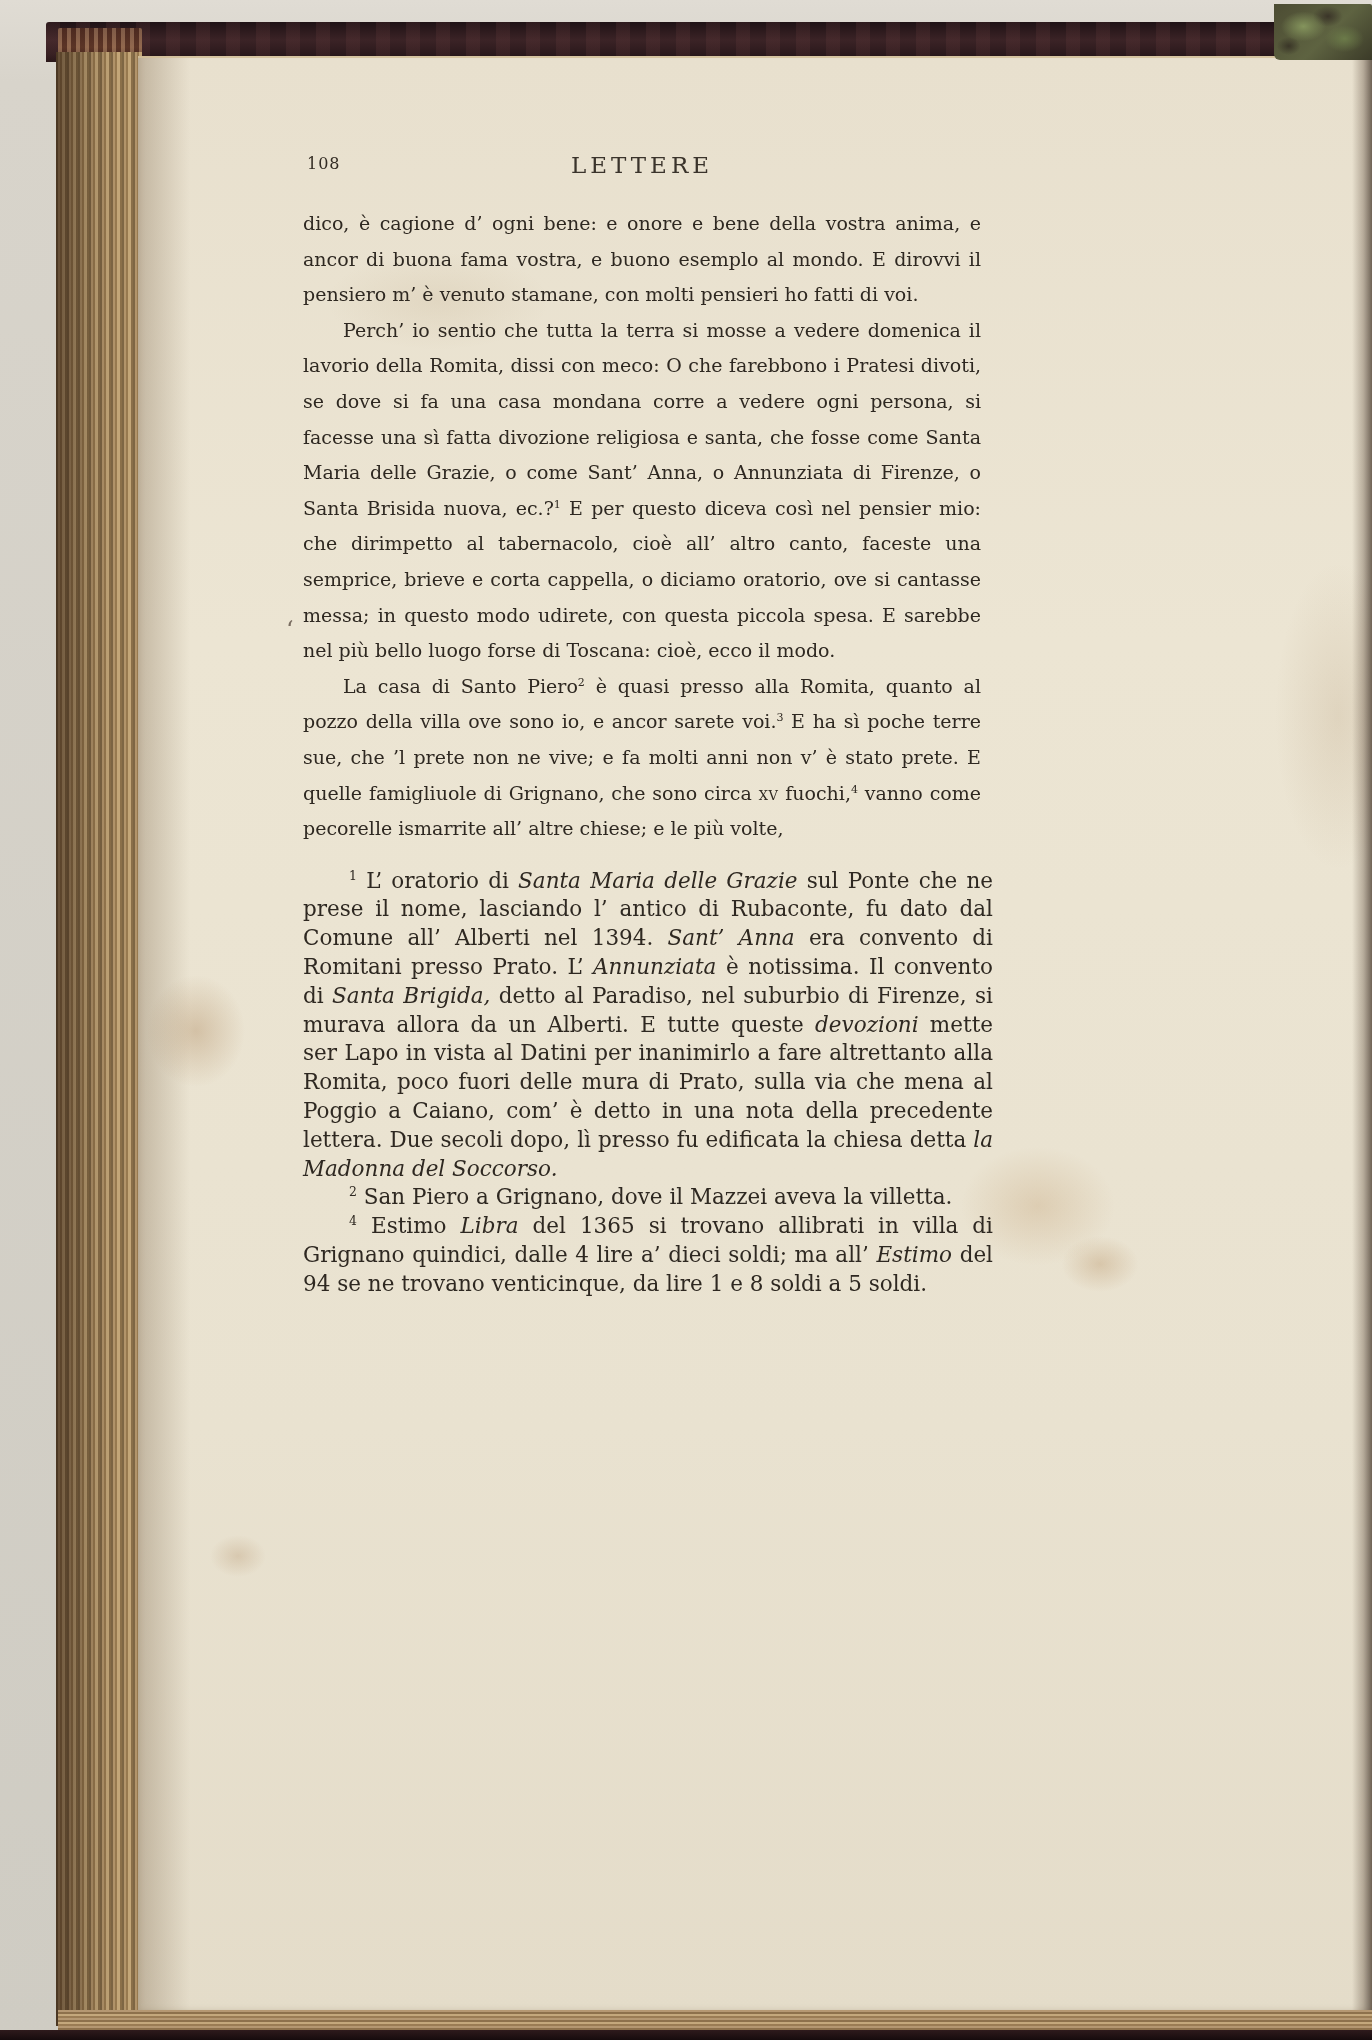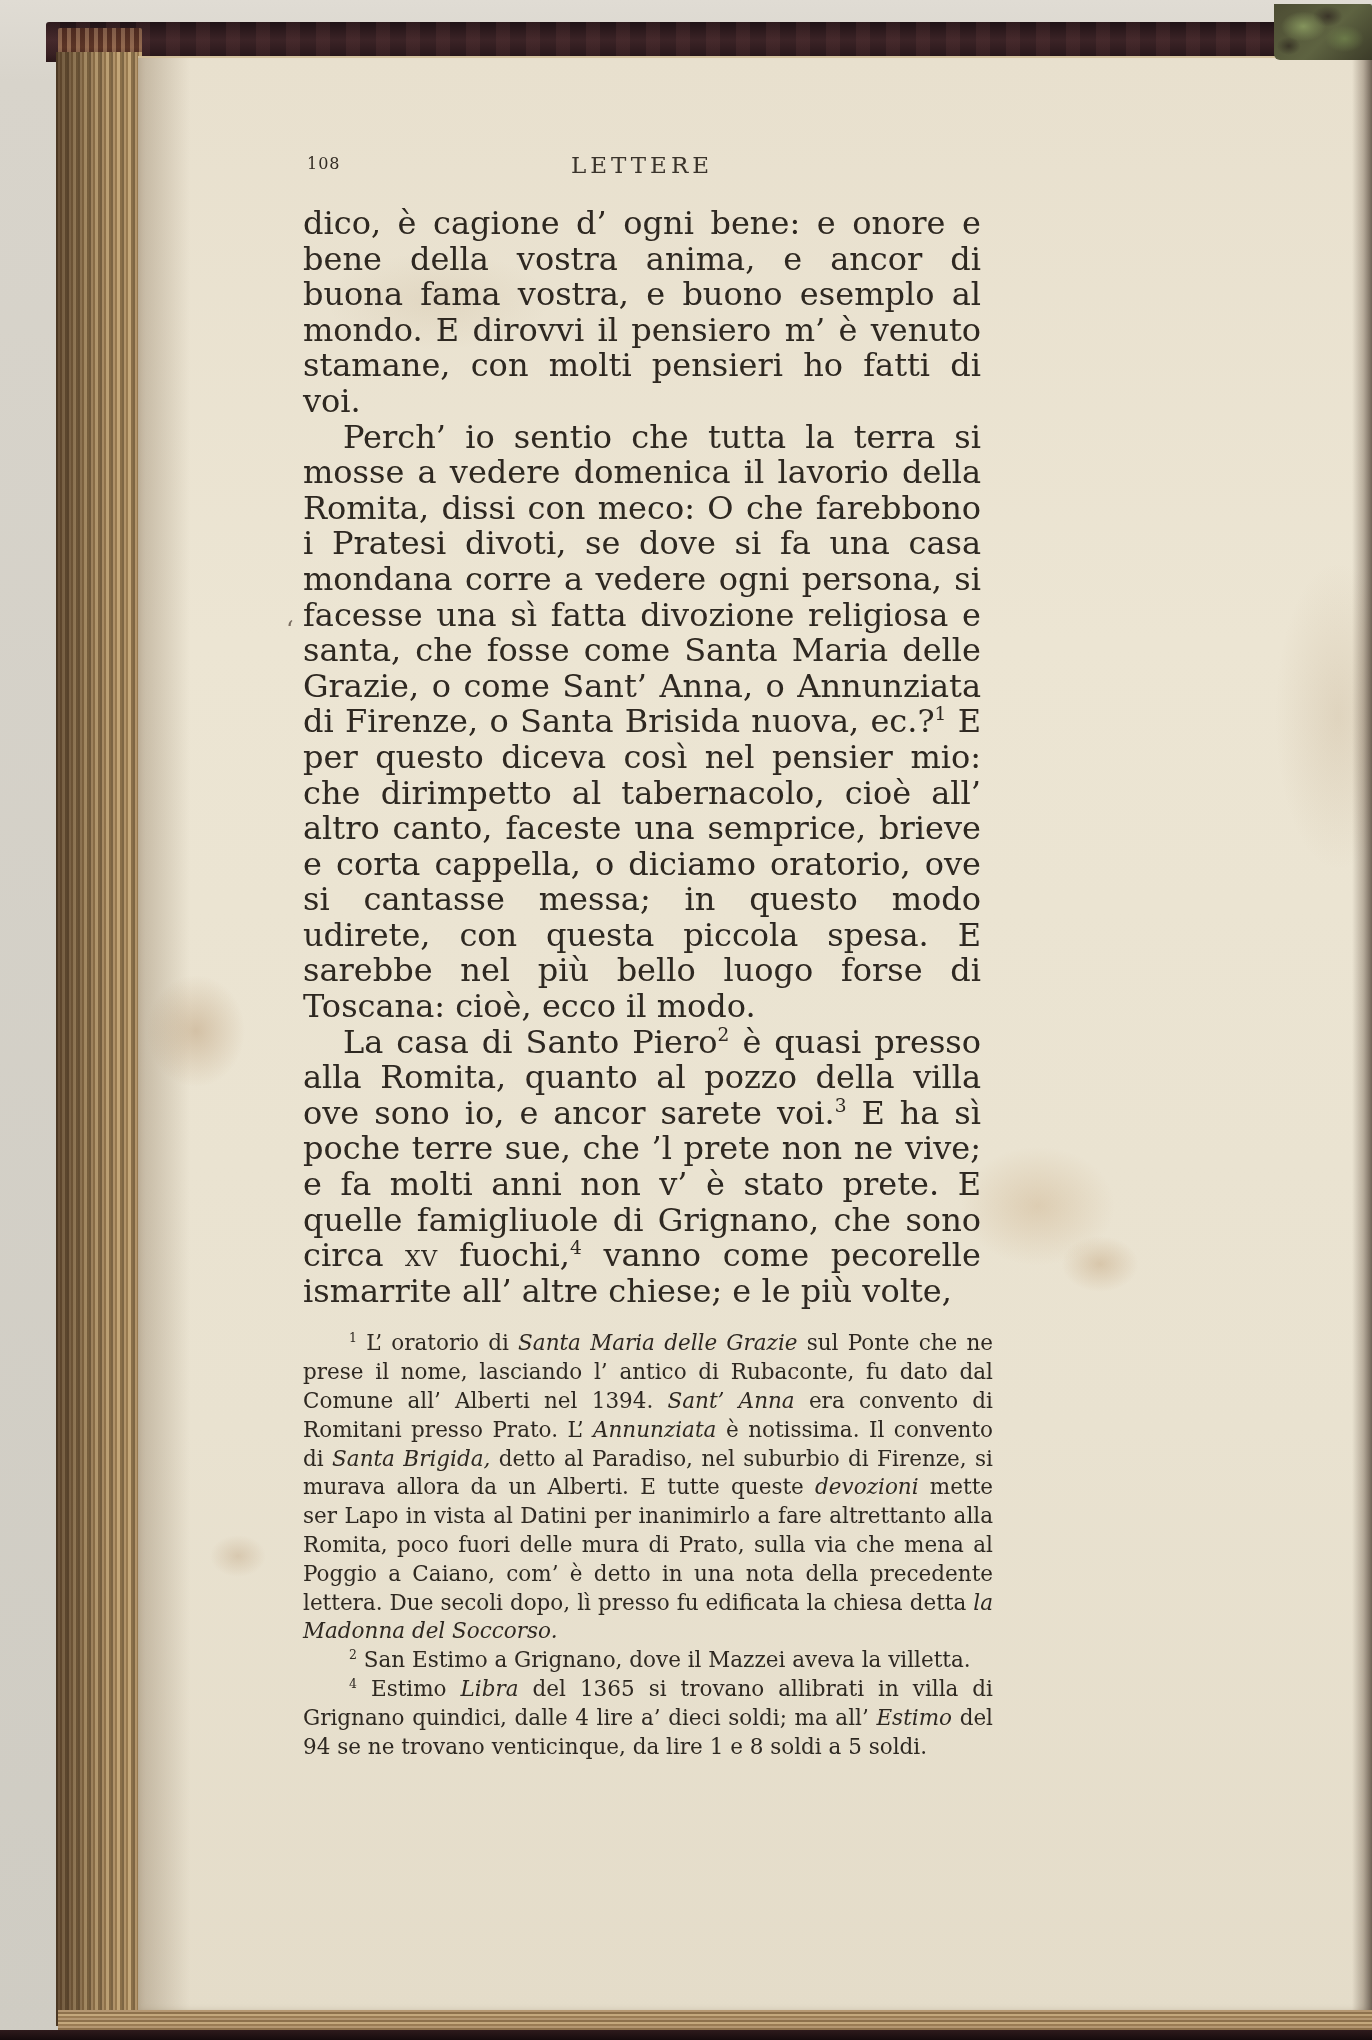--- a/index.html
+++ b/index.html
@@ -72,21 +72,21 @@
   
   .content{position:absolute;left:165px;top:80px;width:690px;color:#2e2username821;}
   .content{color:#2e2821;}
   .page-head{position:relative;height:32px;margin-bottom:22px;width:678px;}
   .page-number{
     position:absolute;left:4px;top:2px;font-size:16px;color:#332c24;letter-spacing:1px;
   }
   .running-title{
     display:block;text-align:center;font-size:23px;letter-spacing:4px;color:#3a332b;margin-top:16px;
   }
-  .body-text{width:678px;font-size:32px;line-height:35.6px;text-align:justify;hyphens:auto;}
+  .body-text{width:678px;font-size:19px;line-height:35.6px;text-align:justify;hyphens:auto;}
   .body-text p{margin:0;}
   .body-text p.ind{text-indent:40px;}
   .footnotes{width:690px;margin-top:20px;font-size:21.5px;line-height:28.8px;text-align:justify;hyphens:auto;}
   .footnotes p{margin:0;text-indent:46px;}
   sup{font-size:0.58em;line-height:0;vertical-align:super;letter-spacing:0;}
   .it{font-style:italic;}
   .sc{font-variant:small-caps;letter-spacing:0.5px;}
   
   .margin-mark{
     position:absolute;left:148px;top:560px;font-size:24px;color:rgba(60,45,35,0.65);
@@ -108,21 +108,21 @@
         <span class="page-number">108</span>
         <span class="running-title">LETTERE</span>
       </div>
       <div class="body-text">
           <p><span>dico, è cagione d’ ogni bene: e onore e bene della vostra anima, e ancor di buona fama vostra, e buono esemplo al mondo. E dirovvi il pensiero m’ è venuto stamane, con molti pensieri ho fatti di voi.</span></p>
           <p class="ind"><span>Perch’ io sentio che tutta la terra si mosse a vedere domenica il lavorio della Romita, dissi con meco: O che farebbono i Pratesi divoti, se dove si fa una casa mondana corre a vedere ogni persona, si facesse una sì fatta divozione religiosa e santa, che fosse come Santa Maria delle Grazie, o come Sant’ Anna, o Annunziata di Firenze, o Santa Brisida nuova, ec.?</span><sup>1</sup><span> E per questo diceva così nel pensier mio: che dirimpetto al tabernacolo, cioè all’ altro canto, faceste una semprice, brieve e corta cappella, o diciamo oratorio, ove si cantasse messa; in questo modo udirete, con questa piccola spesa. E sarebbe nel più bello luogo forse di Toscana: cioè, ecco il modo.</span></p>
           <p class="ind"><span>La casa di Santo Piero</span><sup>2</sup><span> è quasi presso alla Romita, quanto al pozzo della villa ove sono io, e ancor sarete voi.</span><sup>3</sup><span> E ha sì poche terre sue, che ’l prete non ne vive; e fa molti anni non v’ è stato prete. E quelle famigliuole di Grignano, che sono circa </span><span class="sc">xv</span><span> fuochi,</span><sup>4</sup><span> vanno come pecorelle ismarrite all’ altre chiese; e le più volte,</span></p>
         </div>
       <div class="footnotes">
           <p><sup>1</sup><span> L’ oratorio di </span><span class="it">Santa Maria delle Grazie</span><span> sul Ponte che ne prese il nome, lasciando l’ antico di Rubaconte, fu dato dal Comune all’ Alberti nel 1394. </span><span class="it">Sant’ Anna</span><span> era convento di Romitani presso Prato. L’ </span><span class="it">Annunziata</span><span> è notissima. Il convento di </span><span class="it">Santa Brigida,</span><span> detto al Paradiso, nel suburbio di Firenze, si murava allora da un Alberti. E tutte queste </span><span class="it">devozioni</span><span> mette ser Lapo in vista al Datini per inanimirlo a fare altrettanto alla Romita, poco fuori delle mura di Prato, sulla via che mena al Poggio a Caiano, com’ è detto in una nota della precedente lettera. Due secoli dopo, lì presso fu edificata la chiesa detta </span><span class="it">la Madonna del Soccorso.</span></p>
-          <p><sup>2</sup><span> San Estimo a Grignano, dove il Mazzei aveva la villetta.</span></p>
+          <p><sup>2</sup><span> San Piero a Grignano, dove il Mazzei aveva la villetta.</span></p>
           <p><sup>4</sup><span> Estimo </span><span class="it">Libra</span><span> del 1365 si trovano allibrati in villa di Grignano quindici, dalle 4 lire a’ dieci soldi; ma all’ </span><span class="it">Estimo</span><span> del 94 se ne trovano venticinque, da lire 1 e 8 soldi a 5 soldi.</span></p>
         </div>
     </div>
     <div class="right-edge"></div>
   </div>
 
   <div class="corner-marble"></div>
   <div class="bottom-stack"></div>
   <div class="bottom-cover"></div>
 

